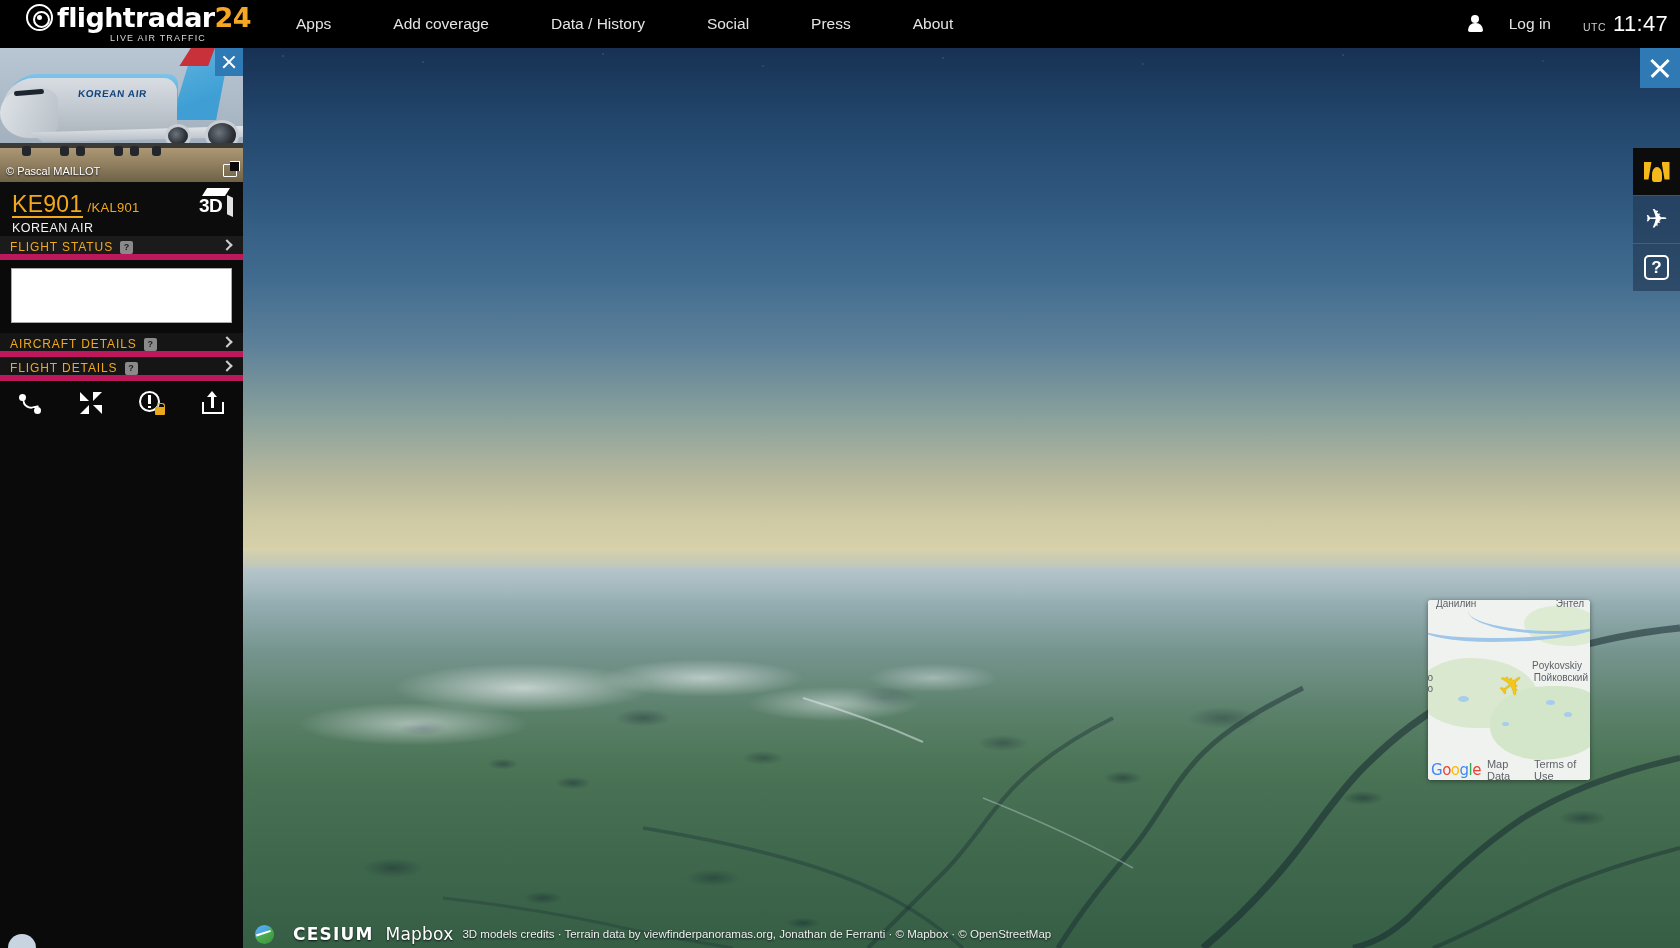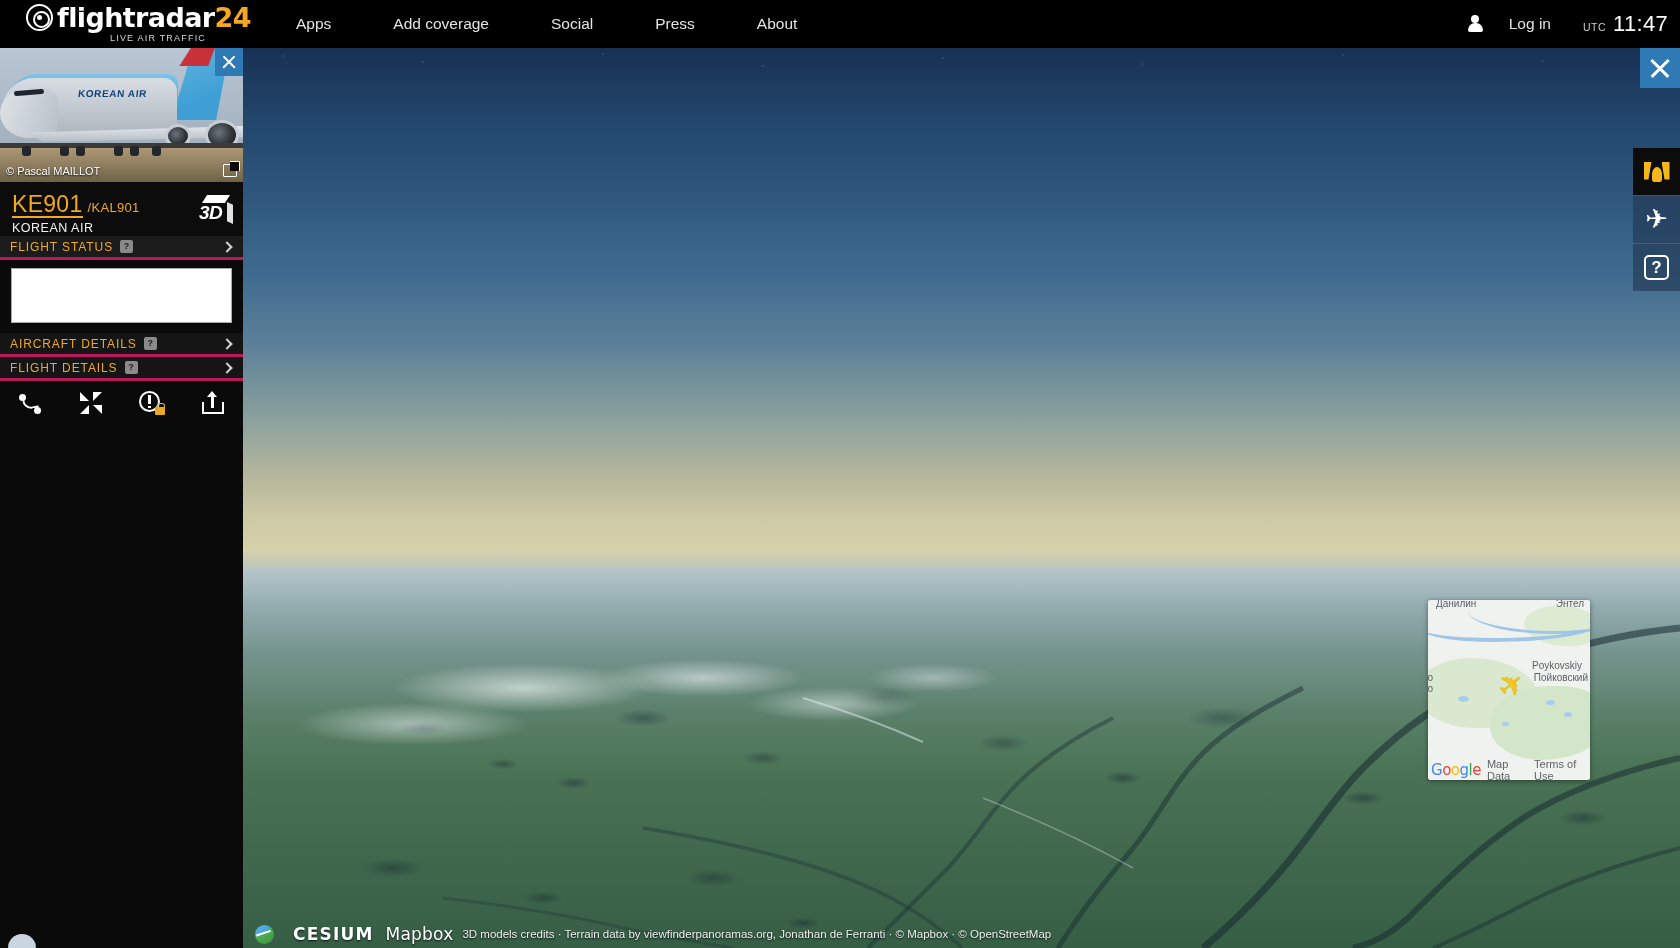--- a/index.html
+++ b/index.html
@@ -175,43 +175,42 @@
     border-bottom: 2px solid #f2a81d; display: inline-block; line-height: 1.05;
     cursor: pointer;
   }
   #flight-alt {
     font-size: 13px; color: #f2a81d; margin-left: 5px; letter-spacing: .3px;
   }
   #airline-name {
     font-size: 12.5px; color: #f2f2f2; letter-spacing: .5px; margin-top: 3px;
   }
   #badge-3d {
-    position: absolute; right: 10px; top: 13px; width: 34px; height: 30px;
+    position: absolute; right: 10px; top: 6px; width: 34px; height: 30px;
     cursor: pointer;
-    font-style: italic;
   }
   #badge-3d .cube-top {
     position: absolute; left: 3px; top: 0; width: 28px; height: 8px;
     background: #fff; clip-path: polygon(18% 0, 100% 0, 82% 100%, 0 100%);
   }
   #badge-3d .cube-side {
     position: absolute; right: 0; top: 7px; width: 6px; height: 22px;
     background: #e2e2e2; clip-path: polygon(0 0, 100% 12%, 100% 100%, 0 88%);
   }
   #badge-3d .cube-txt {
     position: absolute; left: 0; top: 7px;
     font-size: 19px; font-weight: 700; color: #fff; letter-spacing: -.5px;
     line-height: 22px;
   }
 
   
   .sec-row {
-    position: relative; height: 24px; display: flex; align-items: center;
+    position: relative; height: 24px; display: flex; align-items: flex-end;
     padding: 0 10px; background: #1b1b1b; cursor: pointer;
-    border-bottom: 3px solid #be185d;
+    border-bottom: 6px solid #be185d;
   }
   .sec-row.alt { background: #151515; }
   .sec-title {
     font-size: 12px; color: #f2a81d; letter-spacing: .9px; font-weight: 400;
   }
   .help-dot {
     width: 13px; height: 13px; border-radius: 2px; background: #8a8a8a;
     color: #1b1b1b; font-size: 9px; font-weight: 700; line-height: 13px;
     text-align: center; margin-left: 7px; cursor: pointer;
   }
@@ -505,20 +504,21 @@
     <div id="logo-wrap">
       <div id="logo-row">
         <div id="logo-mark"></div>
         <div id="logo-text"><span>flightradar</span><span class="num">24</span></div>
       </div>
       <div id="logo-tag">LIVE AIR TRAFFIC</div>
     </div>
     <div id="navlinks">
       <a class="navlink">Apps</a>
       <a class="navlink">Add coverage</a>
+      <a class="navlink">Data / History</a>
       <a class="navlink">Social</a>
       <a class="navlink">Press</a>
       <a class="navlink">About</a>
     </div>
     <div id="nav-right">
       <div id="login-box">
         <div id="user-icon"></div>
         <span id="login-label">Log in</span>
       </div>
       <div id="utc-box">

